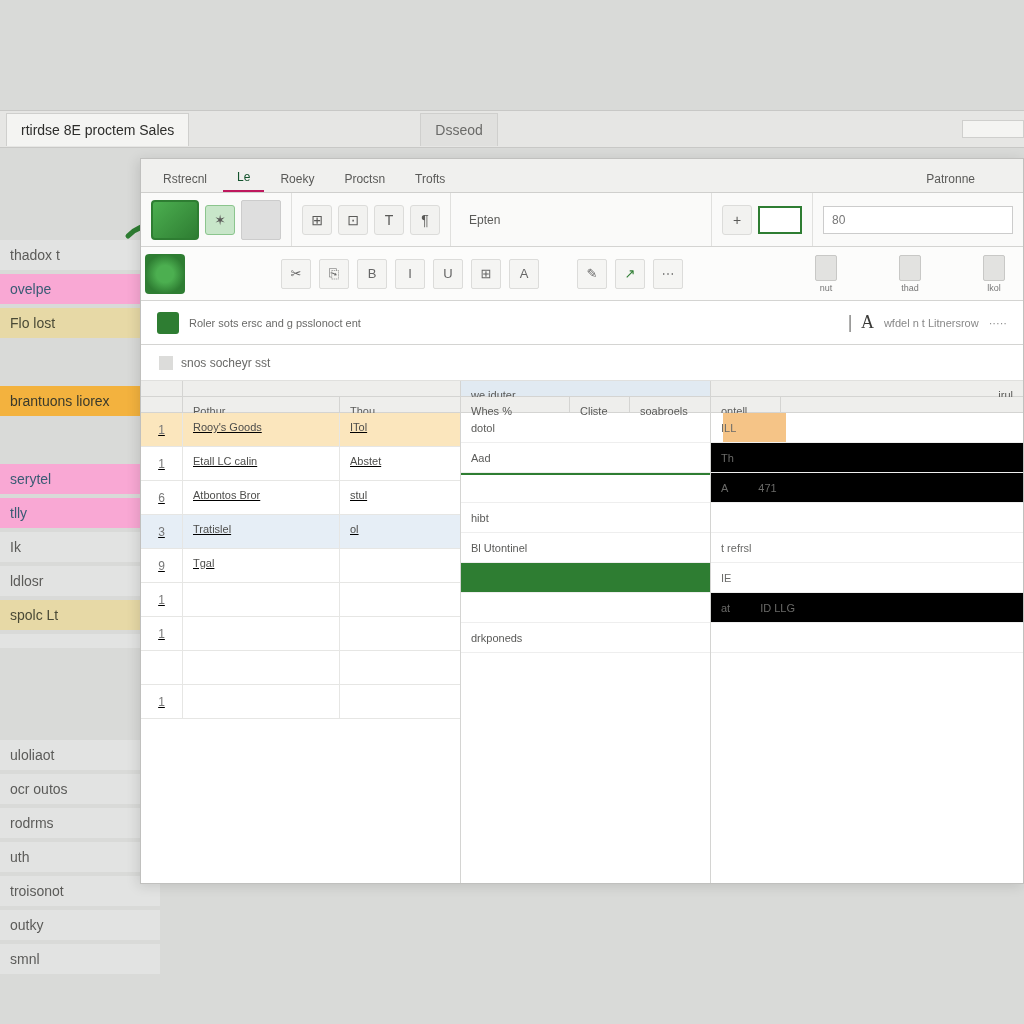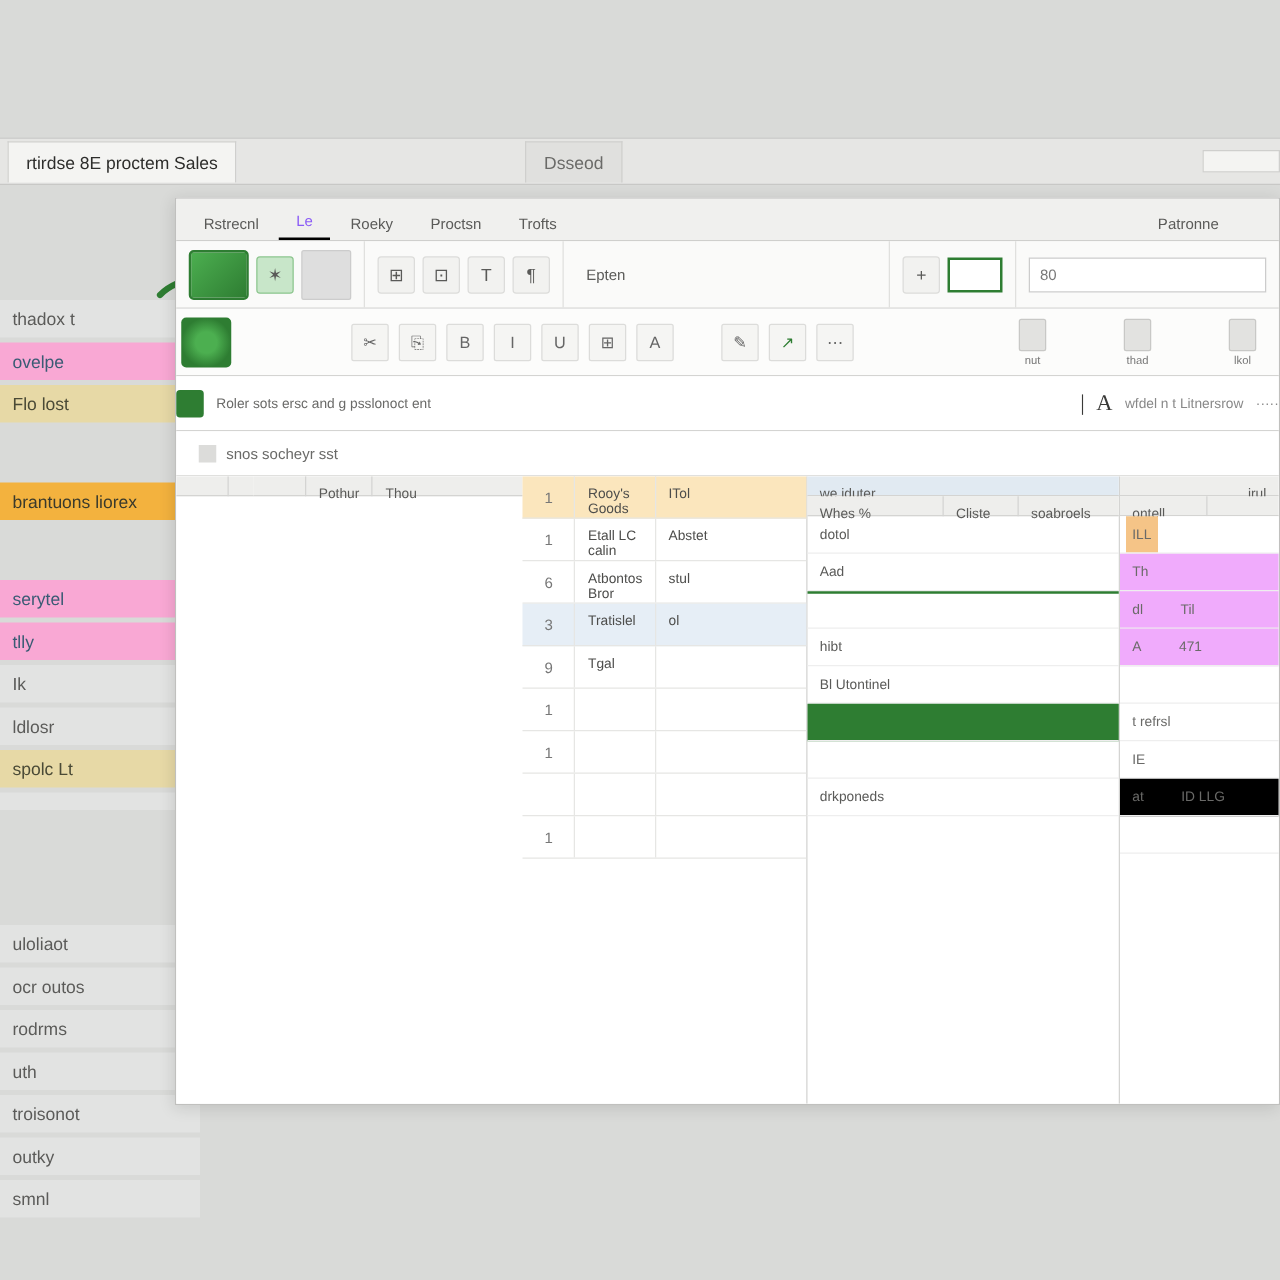--- a/index.html
+++ b/index.html
@@ -15,21 +15,21 @@
 .side-item.hl-blue { background: #f9a8d4; color: #3a5b74; }
 .side-item.hl-yellow { background: #e7d9a6; color: #4a4a36; }
 .side-item.hl-orange { background: #f3b23e; color: #3a3a2c; position: relative; }
 .side-item.hl-orange::after { content: ""; position: absolute; right: -18px; top: 0; border-left: 18px solid #f3b23e; border-top: 16px solid transparent; border-bottom: 16px solid transparent; }
 .side-gap { height: 40px; }
 
 .window { position: absolute; top: 158px; left: 140px; right: 0; bottom: 140px; background: #fdfdfd; border: 1px solid #c0c0be; box-shadow: -2px 2px 12px rgba(0,0,0,0.12); display: flex; flex-direction: column; }
 
 .ribbon-tabs { display: flex; align-items: flex-end; height: 34px; border-bottom: 1px solid #cfcfcd; padding: 0 8px; gap: 2px; background: #f0f0ee; }
 .rtab { padding: 7px 14px 6px; font-size: 12px; color: #5a5a58; }
-.rtab.active { color: #8b5cf6; border-bottom: 2px solid #000000; }
+.rtab.active { color: #14532d; border-bottom: 2px solid #be185d; }
 .rtab.right { margin-left: auto; padding-right: 40px; }
 
 .ribbon-row { display: flex; align-items: center; height: 54px; border-bottom: 1px solid #d4d4d2; background: #fafaf9; }
 .ribbon-group { display: flex; align-items: center; gap: 6px; padding: 0 10px; height: 100%; border-right: 1px solid #e0e0de; }
 .ribbon-btn { width: 30px; height: 30px; background: #f2f2f0; border: 1px solid #dcdcda; border-radius: 3px; display: flex; align-items: center; justify-content: center; font-size: 14px; color: #5a5a58; cursor: pointer; }
 .ribbon-btn.green { background: #c8e6c9; border-color: #8bc58d; }
 .ribbon-label { font-size: 12px; color: #5a5a58; padding: 0 8px; }
 .ribbon-img { width: 40px; height: 40px; background: #dedede; border: 1px solid #ccc; border-radius: 2px; }
 .ribbon-green-badge { width: 48px; height: 40px; background: linear-gradient(135deg,#4caf50,#2e7d32); border: 2px solid #2e7d32; border-radius: 4px; }
 .ribbon-input { height: 28px; border: 2px solid #2e7d32; width: 44px; background: #fff; }
@@ -37,32 +37,32 @@
 
 .ribbon-row2 { display: flex; align-items: center; height: 54px; border-bottom: 1px solid #d4d4d2; background: #fcfcfb; padding-left: 4px; }
 .qat { width: 40px; height: 40px; background: radial-gradient(circle,#4caf50 30%,#2e7d32 70%); border-radius: 4px; margin-right: 12px; }
 .smallbtn { width: 30px; height: 30px; border: 1px solid #dcdcda; background: #f5f5f3; border-radius: 2px; margin: 0 4px; display:flex;align-items:center;justify-content:center;font-size:13px;color:#666; }
 .smallbtn.gr { color: #2e7d32; }
 .rib2-right { margin-left: auto; display: flex; gap: 14px; padding-right: 18px; }
 .rib2-item { display: flex; flex-direction: column; align-items: center; gap: 2px; padding-left: 48px; }
 .rib2-icon { width: 22px; height: 26px; background: #e2e2e0; border: 1px solid #c8c8c6; border-radius: 2px; }
 .rib2-lbl { font-size: 9px; color: #777; }
 
-.infobar { display: flex; align-items: center; height: 44px; border-bottom: 1px solid #d4d4d2; background: #fff; padding: 0 0; gap: 10px; }
+.infobar { display: flex; align-items: center; height: 44px; border-bottom: 1px solid #d4d4d2; background: #fff; padding: 0 16px; gap: 10px; }
 .info-icon { width: 22px; height: 22px; background: #2e7d32; border-radius: 3px; }
 .info-text { font-size: 11px; color: #6a6a68; filter: blur(0.4px); }
 .info-right { margin-left: auto; display: flex; align-items: center; gap: 10px; }
 .info-A { font-size: 18px; color: #3a3a38; font-family: Georgia, serif; }
 .info-blur { font-size: 11px; color: #888; filter: blur(0.6px); }
 
 .subbar { height: 36px; display: flex; align-items: center; padding: 0 18px; font-size: 12px; color: #6a6a68; background: #fff; border-bottom: 1px solid #e0e0de; }
 .sub-icon { width: 14px; height: 14px; background: #dcdcda; margin-right: 8px; }
 
 .grid-area { flex: 1; display: flex; background: #fff; overflow: hidden; }
-.grid-left { flex: 0 0 320px; border-right: 1px solid #d4d4d2; display: flex; flex-direction: row; }
+.grid-left { flex: 0 0 320px; border-right: 1px solid #d4d4d2; display: flex; flex-direction: column; text-decoration: underline; }
 .grid-mid { flex: 0 0 250px; border-right: 1px solid #d4d4d2; display: flex; flex-direction: column; }
 .grid-right { flex: 1; display: flex; flex-direction: column; }
 
 .hdr-row { display: flex; height: 16px; border-bottom: 1px solid #d4d4d2; background: #eeeeec; }
 .hdr-row.blue { background: #e1eaf2; }
 .hdr-cell { padding: 8px 10px; font-size: 11px; color: #5a5a58; border-right: 1px solid #d4d4d2; }
 .hdr-cell:last-child { border-right: none; }
 
 .row { display: flex; height: 34px; border-bottom: 1px solid #e6e6e4; }
 .row.selected-o { background: #fbe6bd; }
@@ -71,21 +71,21 @@
 .cell { flex: 1; padding: 8px 10px; font-size: 11px; color: #4d4d4b; border-right: 1px solid #e6e6e4; filter: blur(0.3px); }
 .cell:last-child { border-right: none; }
 .cell.c2 { flex: 0 0 90px; }
 
 .mid-row { height: 30px; display: flex; align-items: center; padding: 0 10px; font-size: 11px; color: #5a5a58; border-bottom: 1px solid #eee; filter: blur(0.3px); }
 .mid-row.green-div { border-top: 2px solid #2e7d32; }
 .mid-row.green-bg { background: #2e7d32; color: #fff; }
 
 .right-row { height: 30px; display: flex; align-items: center; padding: 0 10px; font-size: 11px; color: #6a6a68; border-bottom: 1px solid #eee; gap: 30px; filter: blur(0.3px); }
 .right-row.orange-cell { background: linear-gradient(to right, #fff 0%, #fff 4%, #f5c487 4%, #f5c487 24%, #fff 24%); }
-.right-row.green-tint { background: #f0abfc; }
+.right-row.green-tint { background: #000000; }
 .right-row.green-strong { background: #000000; }
 
 .green-arrow { position: absolute; top: 216px; left: 124px; width: 56px; height: 28px; }
 .green-arrow svg { width: 100%; height: 100%; }
 .green-block { position:absolute; top:788px; left:150px; width:12px; height:18px; background:#2e7d32; }
 </style>
 </head>
 <body>
 
 <div class="backdrop-tabs">
@@ -298,24 +298,20 @@
       <div id="right-rows">
           <div class="right-row orange-cell">
             <span>ILL</span>
             <span></span>
           </div>
           <div class="right-row green-tint">
             <span>Th</span>
             <span></span>
           </div>
           <div class="right-row green-tint">
-            <span>dl</span>
-            <span>Til</span>
-          </div>
-          <div class="right-row green-tint">
             <span>A</span>
             <span>471</span>
           </div>
           <div class="right-row">
             <span></span>
             <span></span>
           </div>
           <div class="right-row">
             <span>t refrsl</span>
             <span></span>

